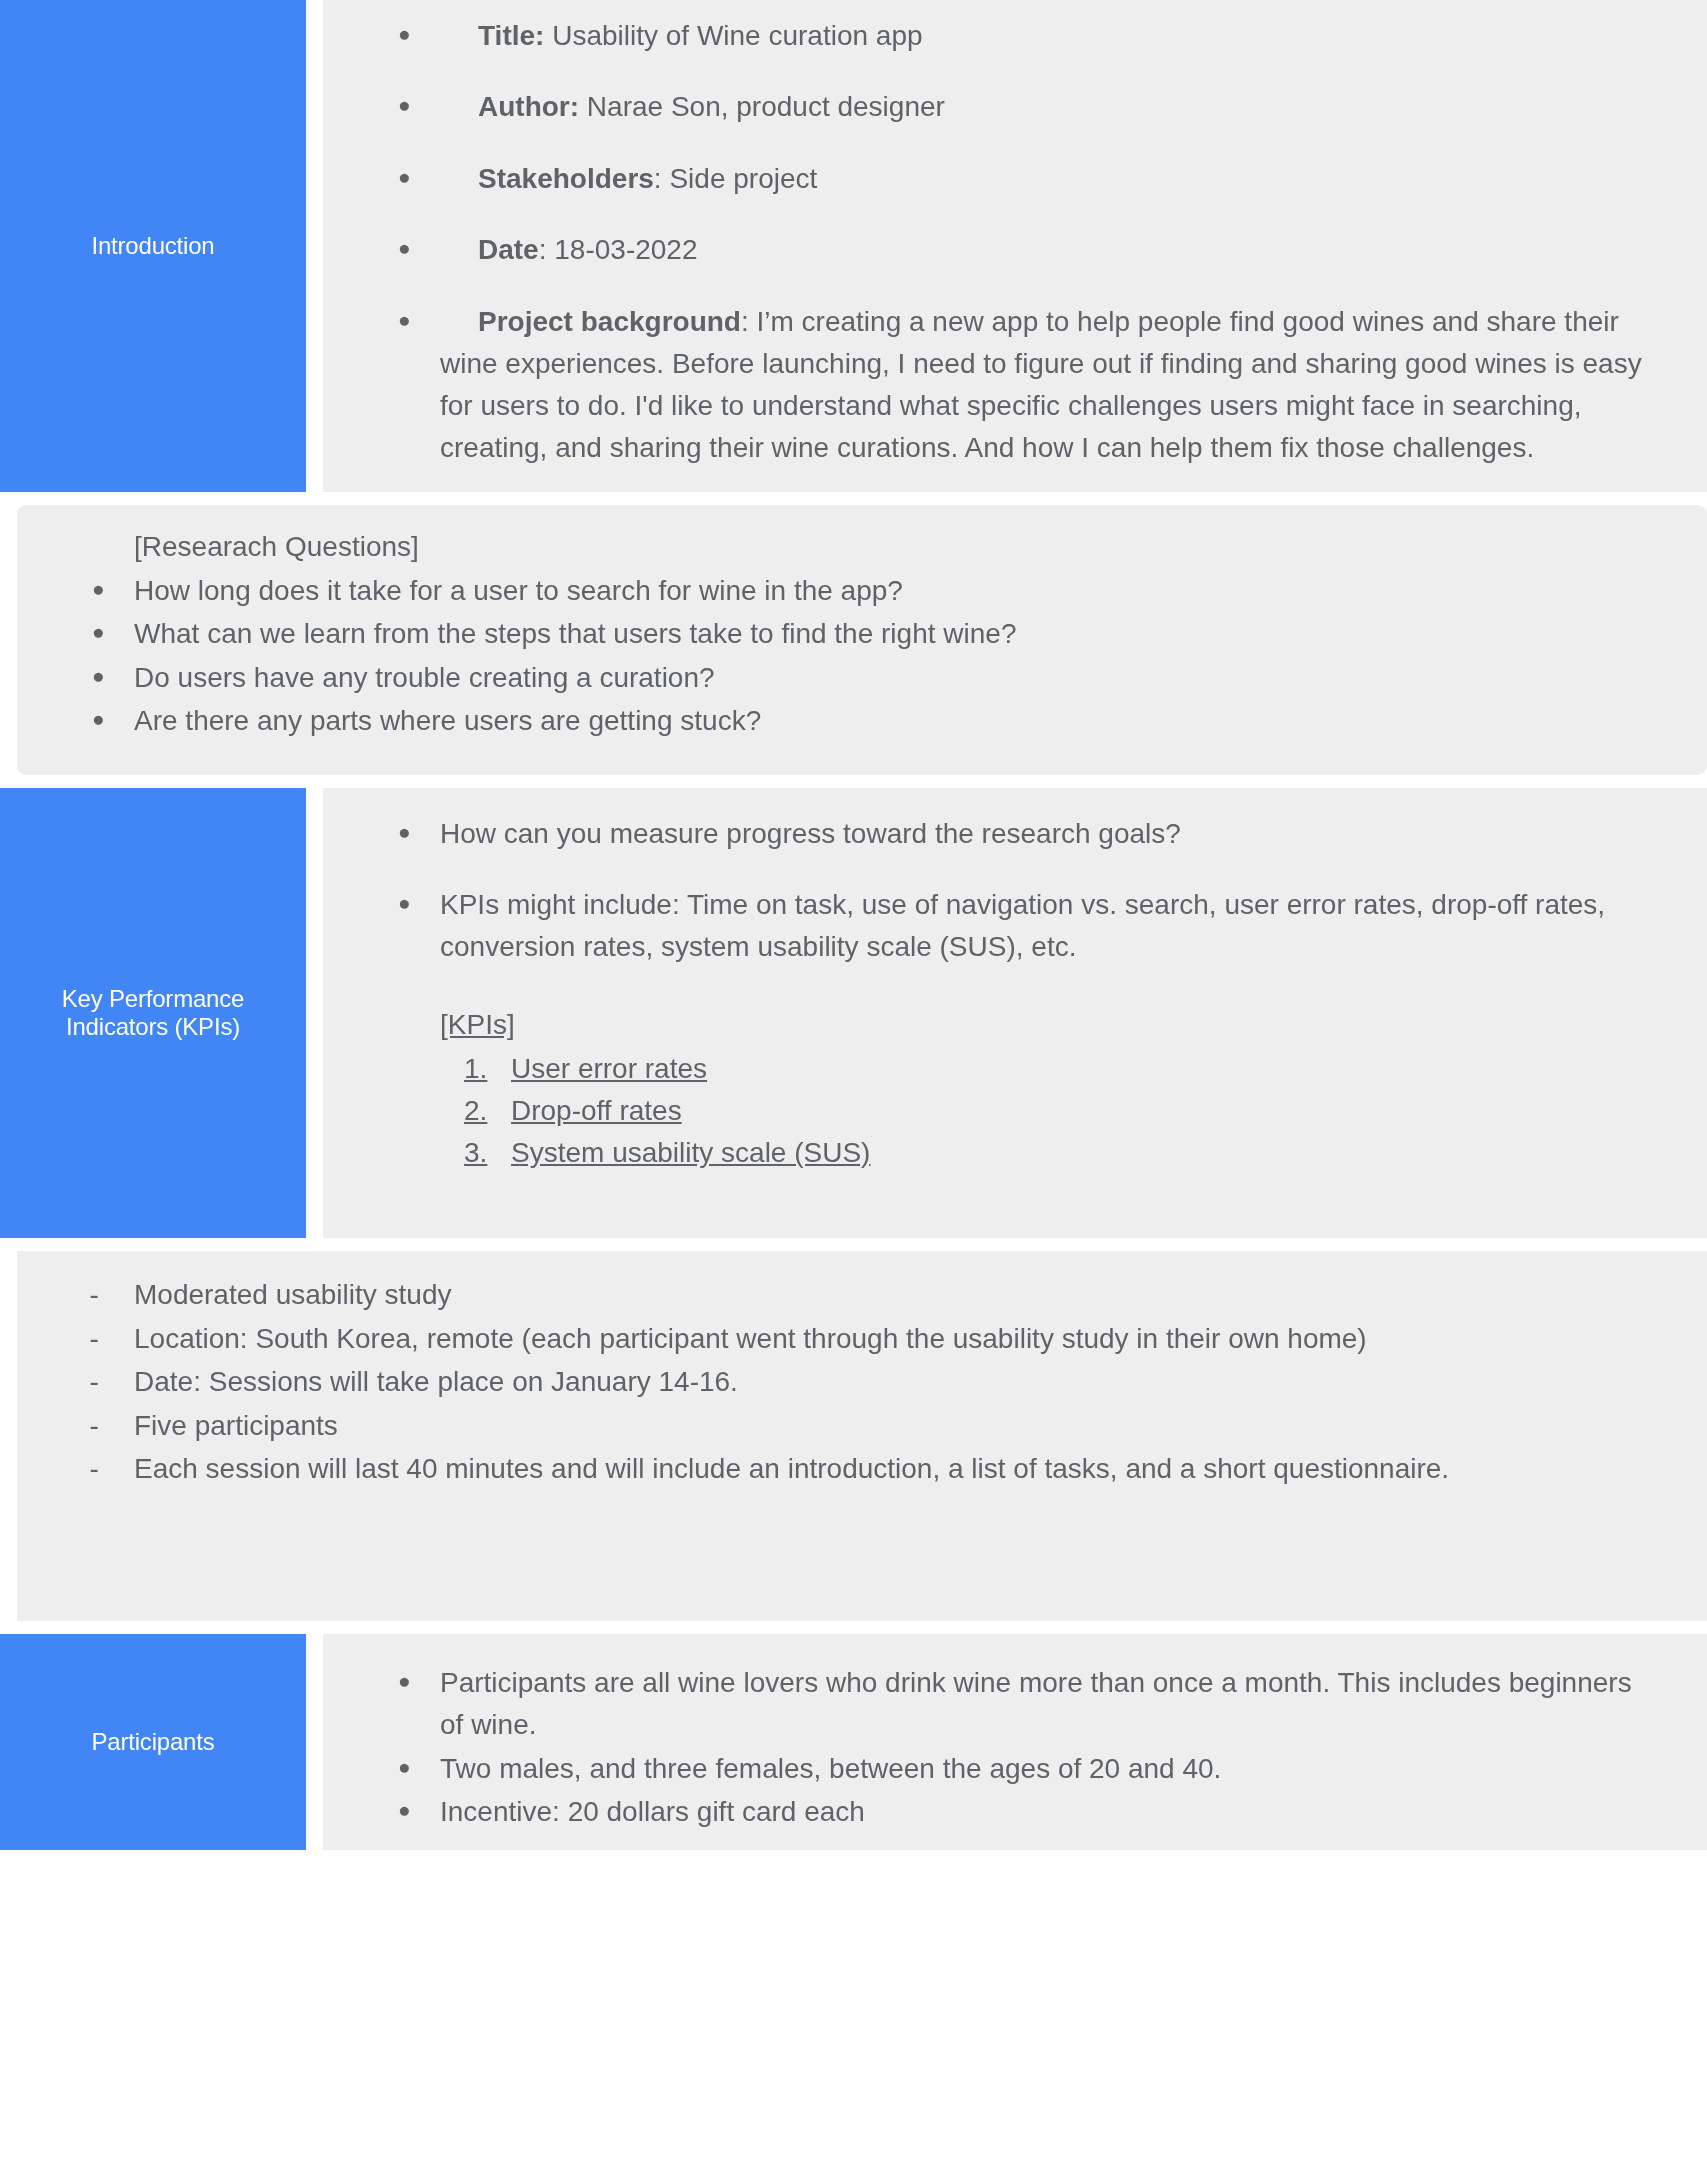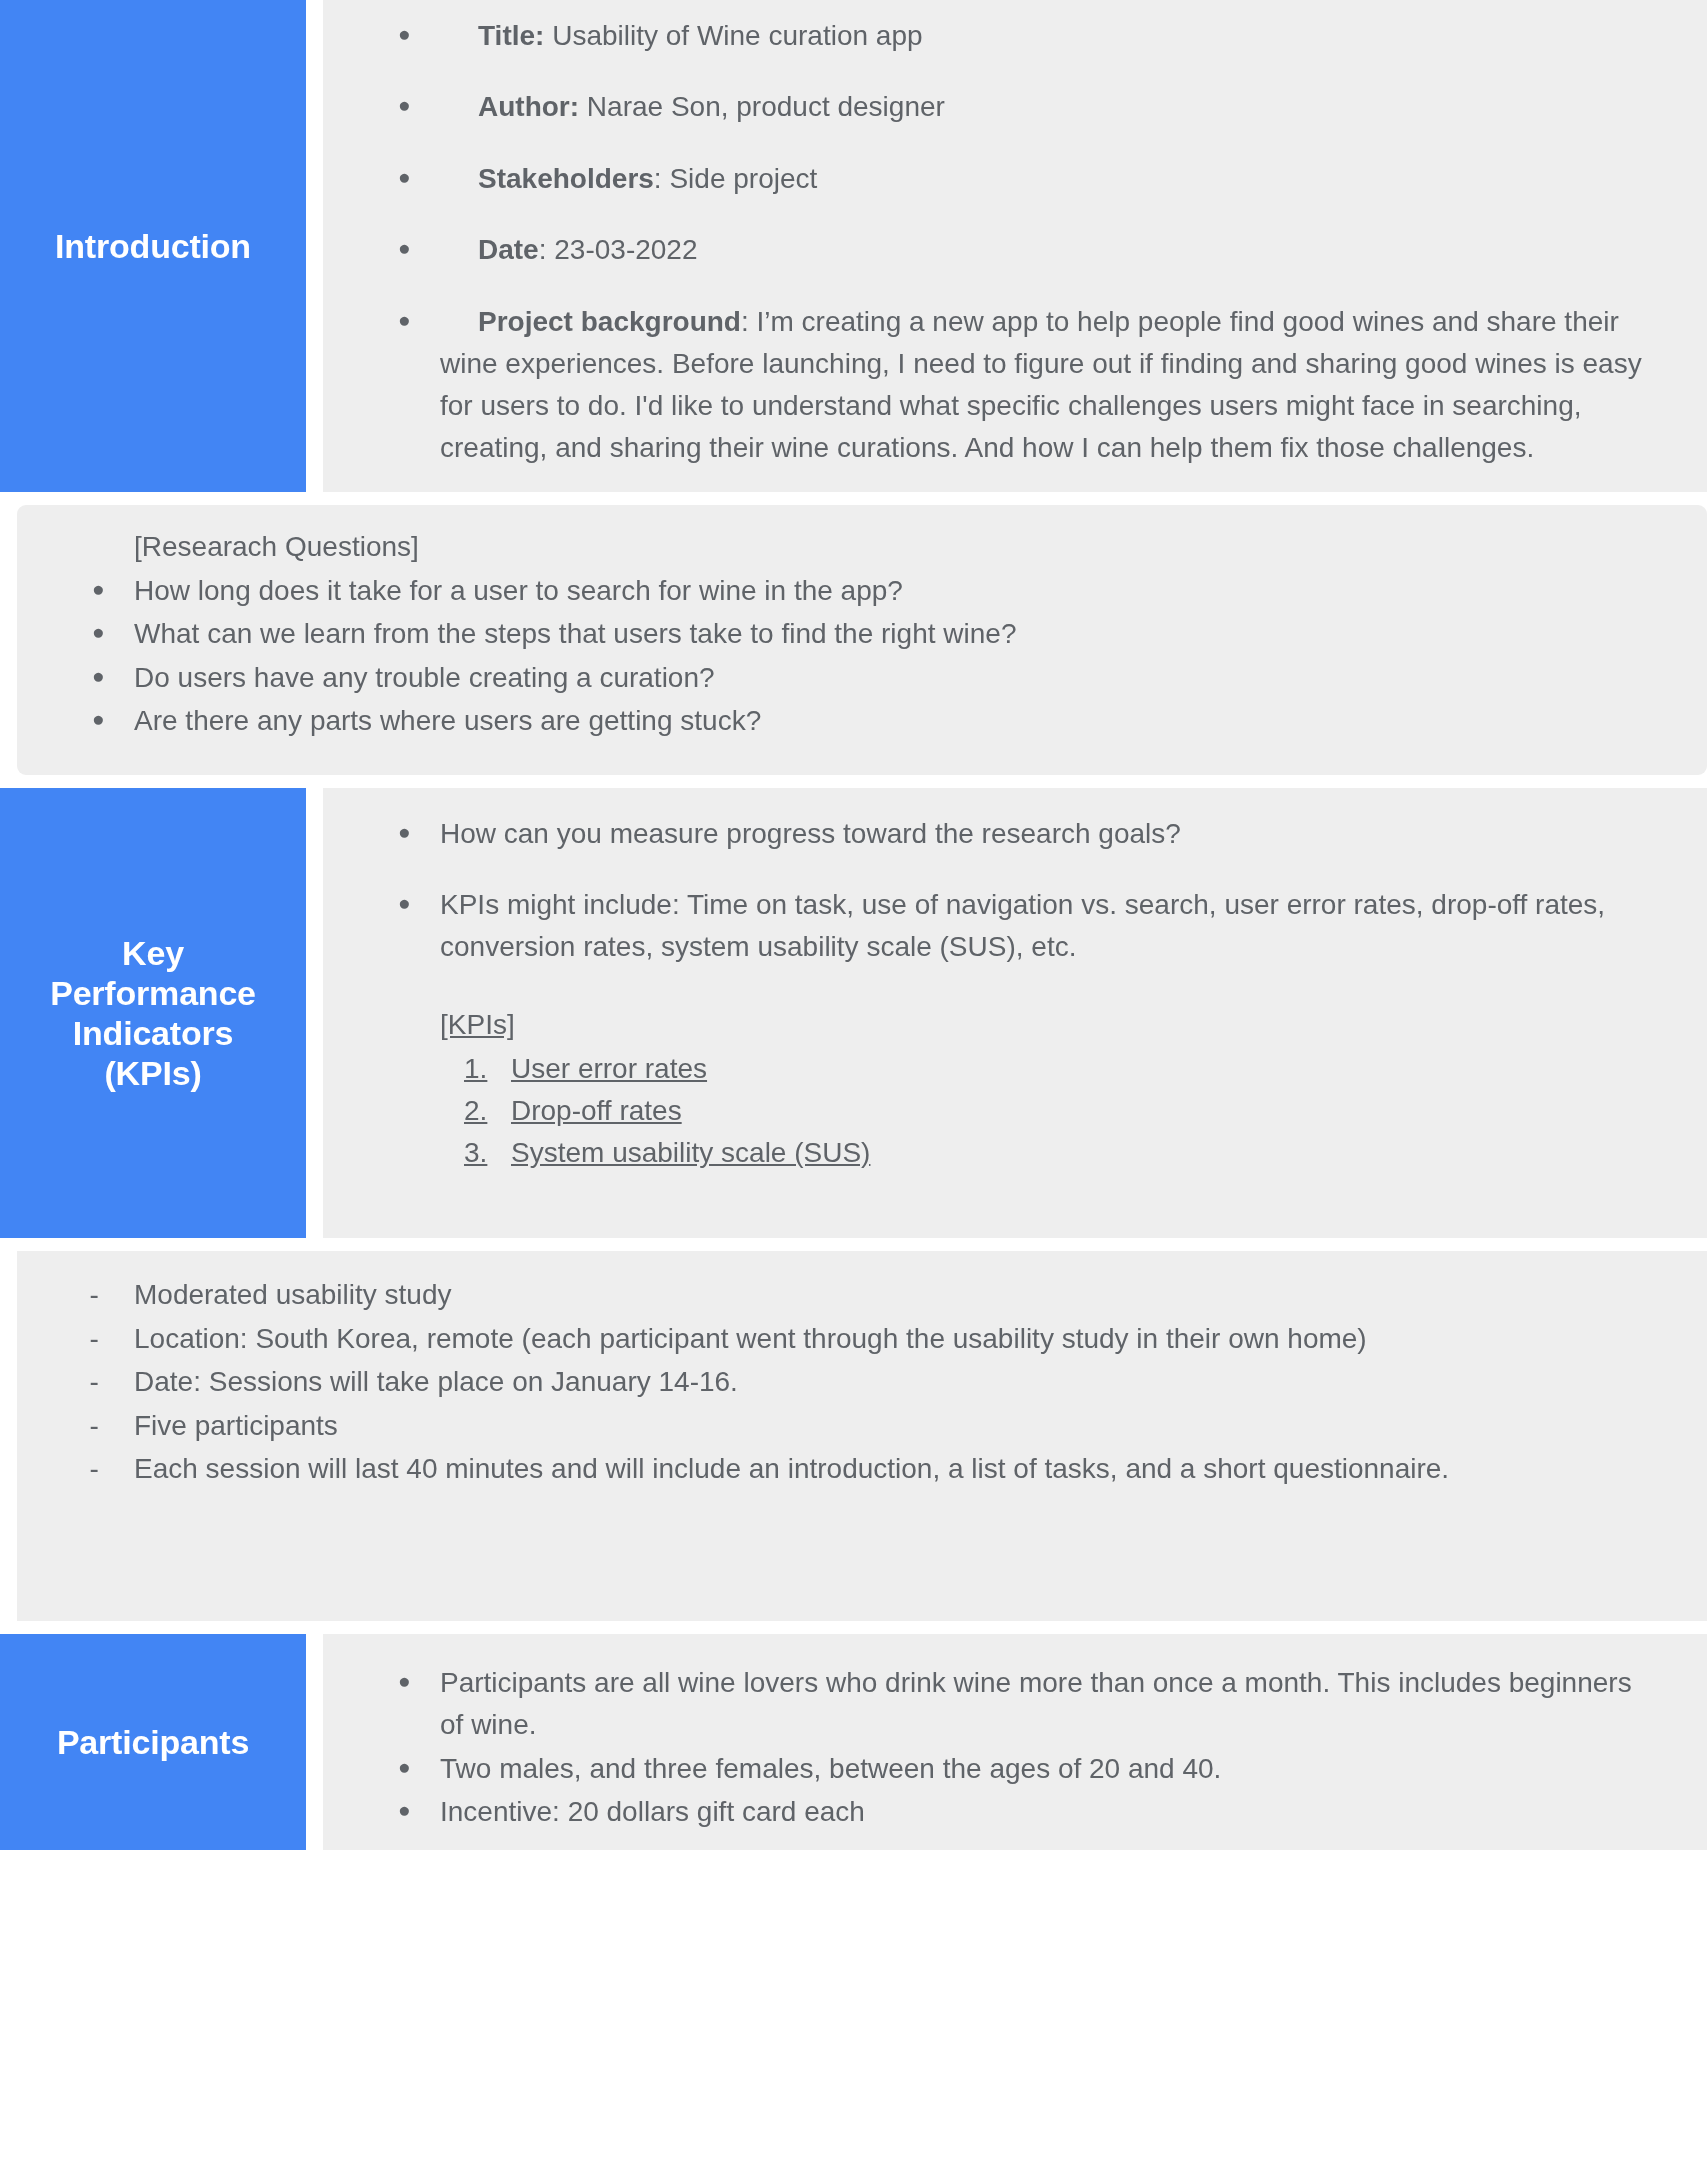--- a/index.html
+++ b/index.html
@@ -38,22 +38,22 @@
     background: #4285F4;
     color: #ffffff;
     display: flex;
     align-items: center;
     justify-content: center;
     text-align: center;
     box-sizing: border-box;
     padding: 6.6px 21px;
   }
   .label-text {
-    font-size: 34px;
-    font-weight: bold;
+    font-size: 24px;
+    font-weight: normal;
     line-height: 1.18;
     letter-spacing: -0.2px;
   }
 
   .gap-cell {
     width: 17px;
     flex: 0 0 17px;
     background: #ffffff;
   }
 
@@ -141,21 +141,21 @@
         <span class="row-text"><b>Author:</b><span> Narae Son, product designer</span></span>
       </div>
 
       <div class="bullet-row">
         <span class="marker dot">●</span>
         <span class="row-text"><b>Stakeholders</b><span>: Side project</span></span>
       </div>
 
       <div class="bullet-row">
         <span class="marker dot">●</span>
-        <span class="row-text"><b>Date</b><span>: 23-03-2022</span></span>
+        <span class="row-text"><b>Date</b><span>: 18-03-2022</span></span>
       </div>
 
       <div class="bullet-row">
         <span class="marker dot">●</span>
         <span class="row-text"><b>Project background</b><span>: I’m creating a new app to help people find good wines and share their wine experiences. Before launching, I need to figure out if finding and sharing good wines is easy for users to do. I'd like to understand what specific challenges users might face in searching, creating, and sharing their wine curations. And how I can help them fix those challenges.</span></span>
       </div>
 
       <div class="bullet-row">
         <span class="marker dot">●</span>
         <span class="row-text"><b>Research goals</b><span>: Figure out if users can complete the core tasks within the app.</span></span>

